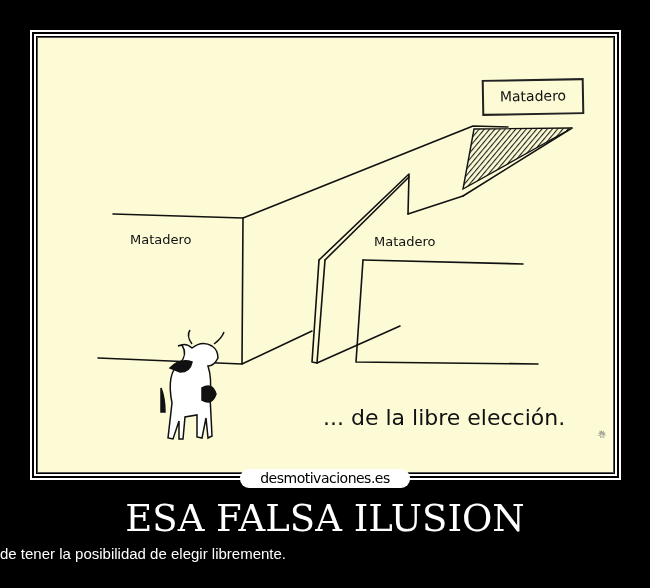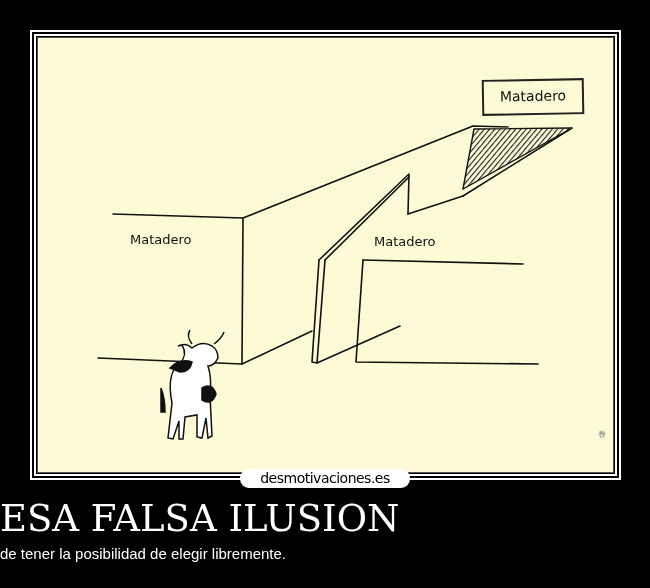--- a/index.html
+++ b/index.html
@@ -11,21 +11,21 @@
     .t-ilusion { left:72px; top:44px; font-size:23px; }
     .t-libre { left:285px; top:367px; font-size:22px; }
     .t-izq { left:92px; top:194px; font-size:13px; }
     .t-der { left:336px; top:196px; font-size:13px; }
     .sign { position:absolute; left:444px; top:41px; width:98px; height:32px; border:2px solid #222; transform:rotate(-1deg); }
     .sign span { position:absolute; left:0; right:0; top:7px; text-align:center; font-size:14px; color:#111; font-family:"DejaVu Sans", sans-serif; }
     svg.drawing { position:absolute; left:0; top:0; }
     .watermark-pill { position:absolute; left:240px; top:469px; width:170px; height:19px; background:#fff; border-radius:9px; }
     .watermark-pill span { position:absolute; left:0; right:0; top:1px; text-align:center; font-size:14px; color:#000; font-family:"DejaVu Sans", sans-serif; letter-spacing:-0.5px; }
     .stamp { position:absolute; left:560px; top:392px; font-size:8px; color:#777; width:8px; line-height:9px; }
-    .title { position:absolute; left:0; right:0; top:497px; color:#fff; font-family:"DejaVu Serif", serif; font-size:37px; letter-spacing:0px; }
+    .title { position:absolute; left:0; right:0; top:497px; text-align:center; color:#fff; font-family:"DejaVu Serif", serif; font-size:37px; letter-spacing:0px; }
     .subtitle { position:absolute; left:0; right:0; top:545px; color:#fff; font-family:"Liberation Sans", sans-serif; font-size:15px; }
   </style>
 </head>
 <body>
 
 <div class="frame-outer"></div>
 <div class="frame-inner"></div>
 
 <div class="picture">
   <svg class="drawing" width="577" height="436" viewBox="0 0 577 436">
@@ -62,20 +62,21 @@
       <path d="M164,350 q10,-6 14,6 q-4,12 -14,6 z" fill="#111"></path>
       <path d="M123,350 q4,10 4,24 l-4,0 z" fill="#111"></path>
     </g>
   </svg>
 
   <div class="sign">
     <span>Matadero</span>
   </div>
   <div class="cartoon-text t-izq">Matadero</div>
   <div class="cartoon-text t-der">Matadero</div>
+  <div class="cartoon-text t-libre">... de la libre elección.</div>
   <div class="stamp">巻</div>
 </div>
 
 <div class="watermark-pill">
   <span>desmotivaciones.es</span>
 </div>
 
 <div class="title">ESA FALSA ILUSION</div>
 <div class="subtitle">de tener la posibilidad de elegir libremente.</div>
 

